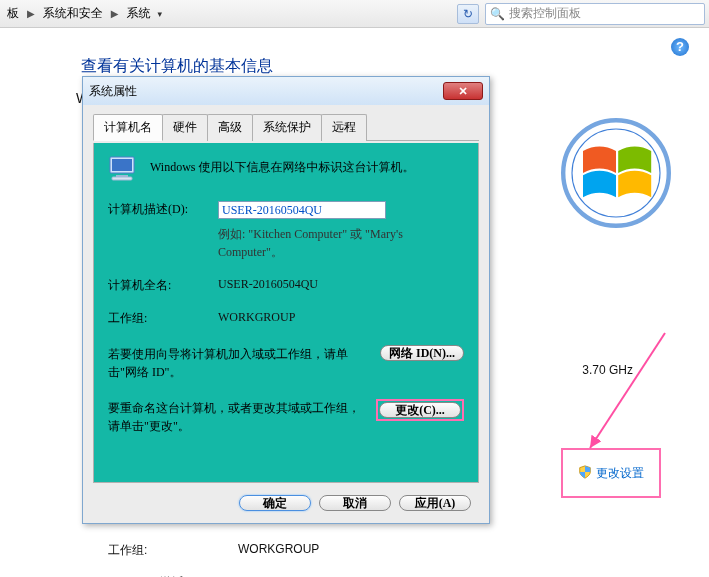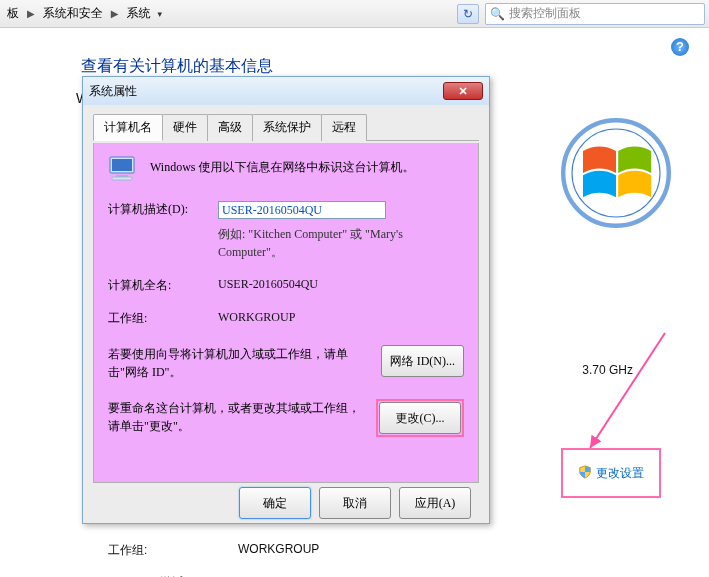--- a/index.html
+++ b/index.html
@@ -32,31 +32,31 @@
 
 
 .dialog { position: absolute; top: 48px; left: 82px; width: 408px; height: 448px; background: #ececec; border: 1px solid #7fa7cf; box-shadow: 2px 2px 6px rgba(0,0,0,0.3); }
 .titlebar { height: 28px; background: linear-gradient(#eaf3fb,#d0e3f7); display: flex; align-items: center; padding: 0 6px; position: relative; }
 .titlebar-text { flex: 1; color: #000; }
 .close-btn { width: 40px; height: 18px; background: linear-gradient(#e07f7f,#c83232); border: 1px solid #8b1a1a; border-radius: 3px; color: #fff; display: flex; align-items: center; justify-content: center; font-size: 11px; font-weight: bold; }
 .dialog-body { padding: 8px 10px 0 10px; height: calc(100% - 28px); display: flex; flex-direction: column; }
 .tabstrip { display: flex; gap: 0; border-bottom: 1px solid #b0b0b0; margin-bottom: 2px; }
 .tab { padding: 4px 10px; border: 1px solid #b0b0b0; border-bottom: none; background: #ededed; position: relative; top: 1px; font-size: 12px; border-radius: 2px 2px 0 0; margin-right: -1px; }
 .tab.active { background: #fcfcfc; border-bottom: 1px solid #fcfcfc; z-index: 2; }
-.tabpage { flex: 1; background: #f0abfc; border: 1px solid #b0b0b0; border-top: none; padding: 12px 14px; position: relative; font-family: "SimSun", serif; }
+.tabpage { flex: 1; background: #14b8a6; border: 1px solid #b0b0b0; border-top: none; padding: 12px 14px; position: relative; font-family: "SimSun", serif; }
 .row-intro { display: flex; align-items: flex-start; gap: 10px; margin-bottom: 18px; }
 .pc-icon { width: 32px; height: 28px; }
 .intro-text { padding-top: 4px; }
 .grid { display: grid; grid-template-columns: 110px 1fr; row-gap: 16px; align-items: start; }
 .input-field { width: 168px; height: 18px; border: 1px solid #7f9db9; padding: 1px 3px; font-size: 12px; font-family: inherit; color: #0050c8; background:#fff; }
 .example { color: #333; line-height: 1.5; }
 .fullname, .workgroup { color: #111; }
 .subrow { display: flex; justify-content: space-between; align-items: flex-start; gap: 10px; margin-top: 18px; }
 .subrow .txt { flex: 1; line-height: 1.5; }
-.wbtn { height: 32px; min-width: 82px; padding: 0 8px; border: 1px solid #888; border-radius: 3px; background: linear-gradient(#fdfdfd,#e3e3e3); font-size: 12px; font-family: "SimSun", serif; display: inline-flex; align-items: center; justify-content: center; }
+.wbtn { height: 16px; min-width: 82px; padding: 0 8px; border: 1px solid #888; border-radius: 10px; background: linear-gradient(#fdfdfd,#e3e3e3); font-size: 12px; font-family: "SimSun", serif; display: inline-flex; align-items: center; justify-content: center; font-weight: bold; }
 .highlight { border: 2px solid #ff6db0; padding: 1px; display: inline-block; }
 .btnrow { height: 40px; display: flex; align-items: center; justify-content: flex-end; gap: 8px; padding: 0 8px; border-top: 0; }
 .btnrow .wbtn { min-width: 72px; }
 .btnrow .wbtn.primary { border-color: #4a8fe0; box-shadow: 0 0 2px #6fb7ff; }
 
 
 .arrow { position: absolute; pointer-events: none; }
 .arrow svg { overflow: visible; }
 
 

